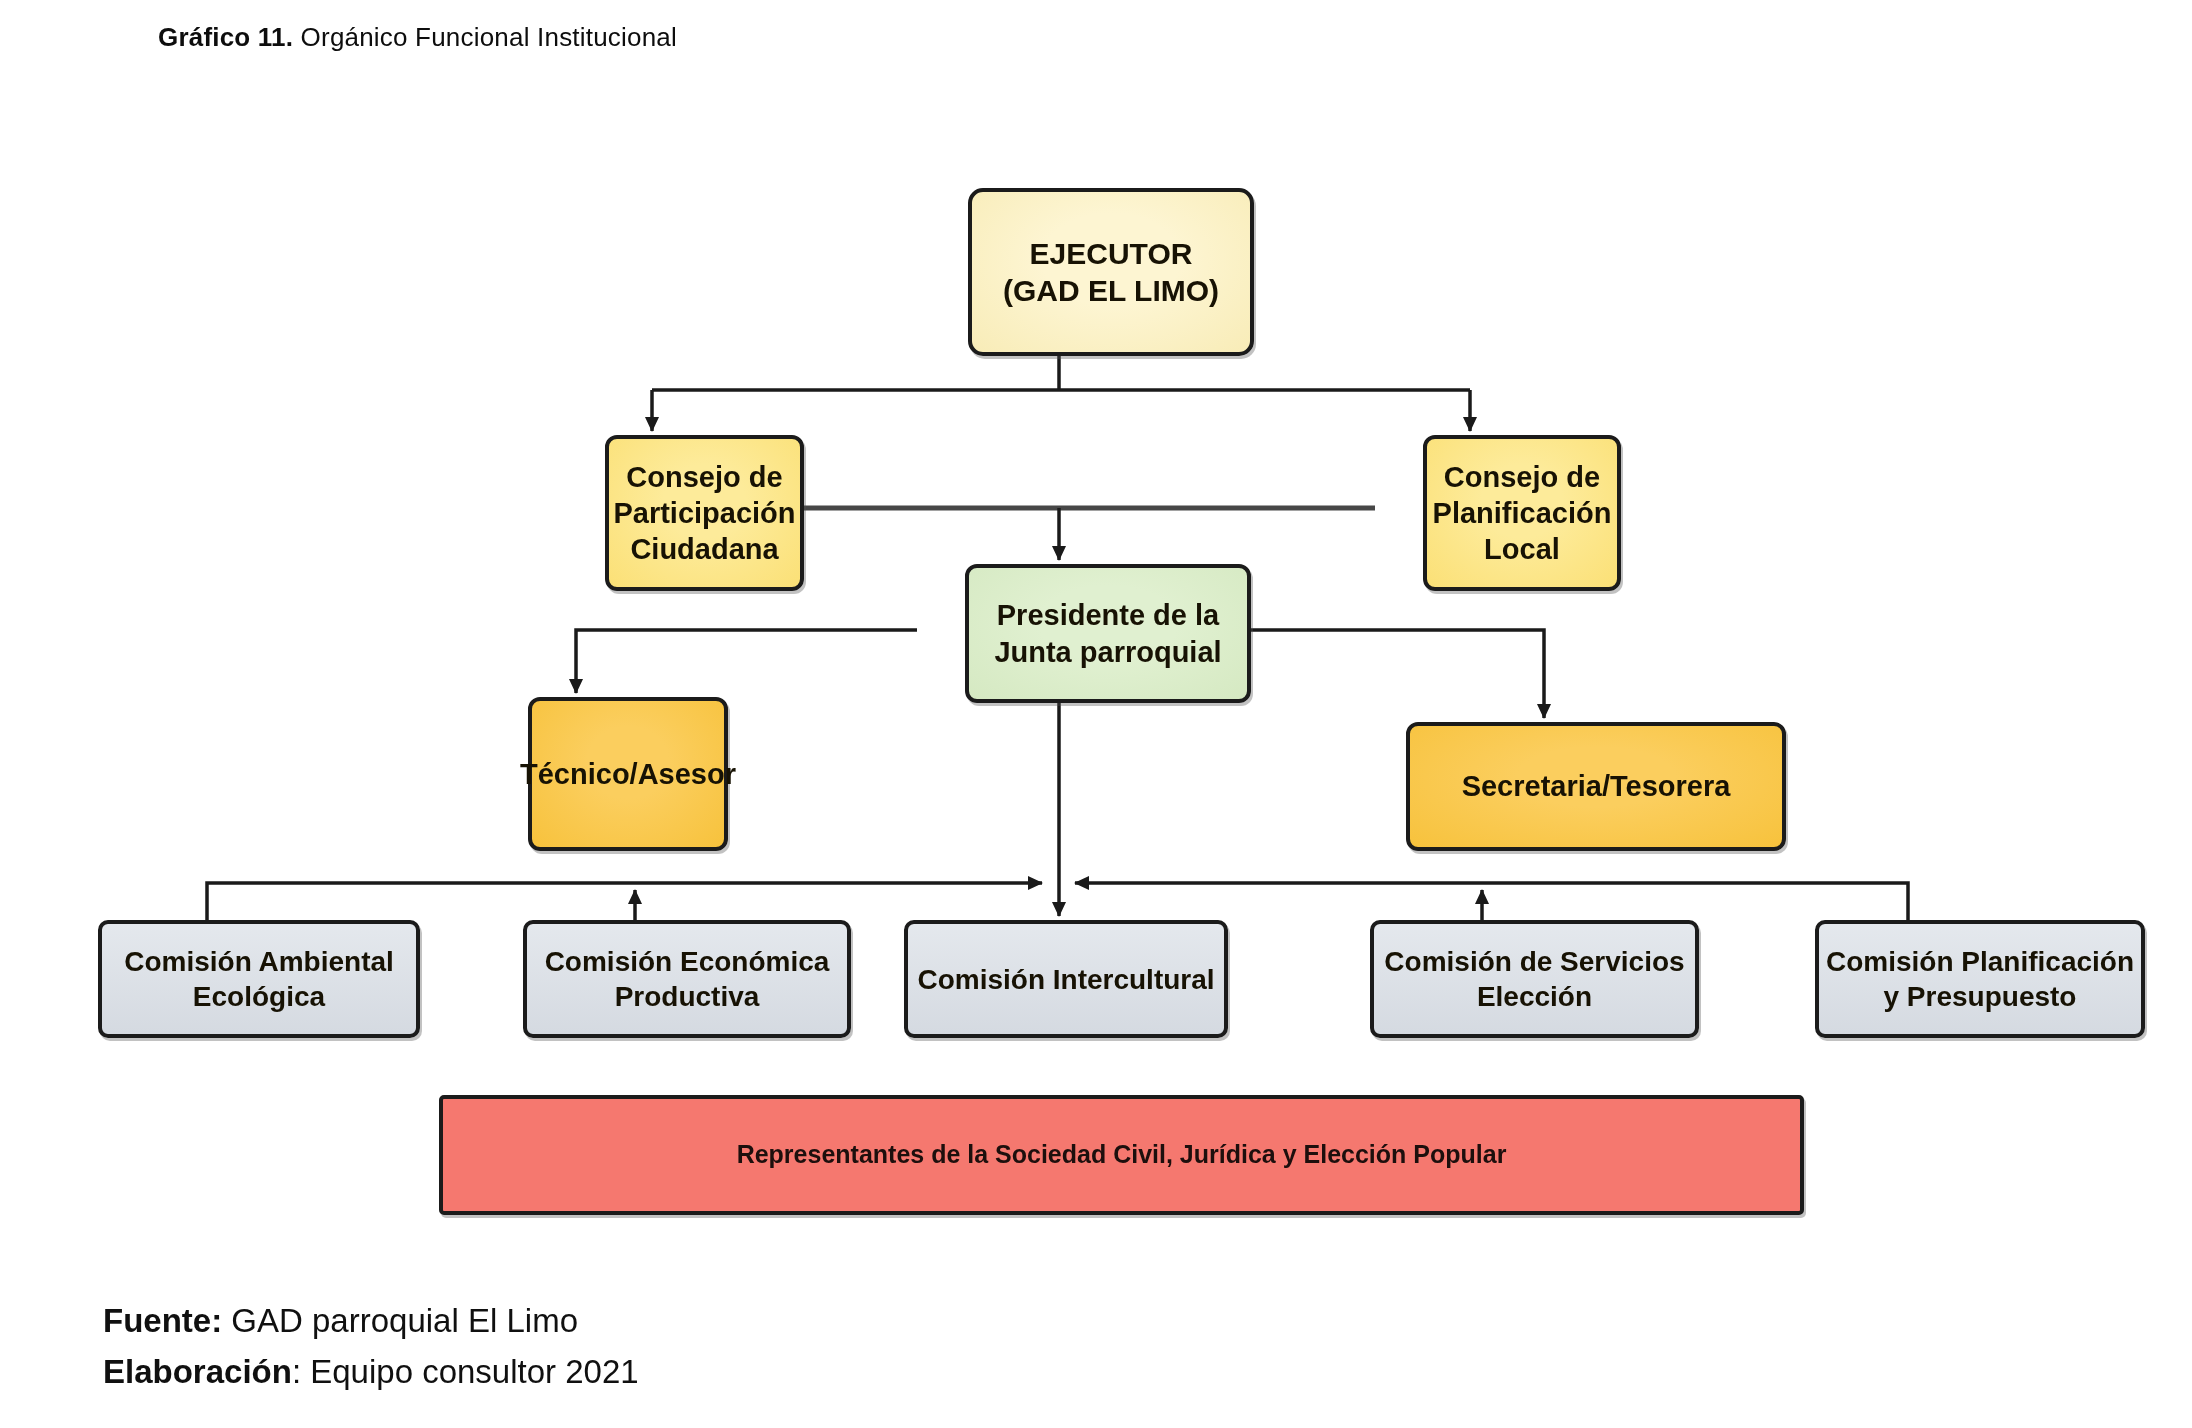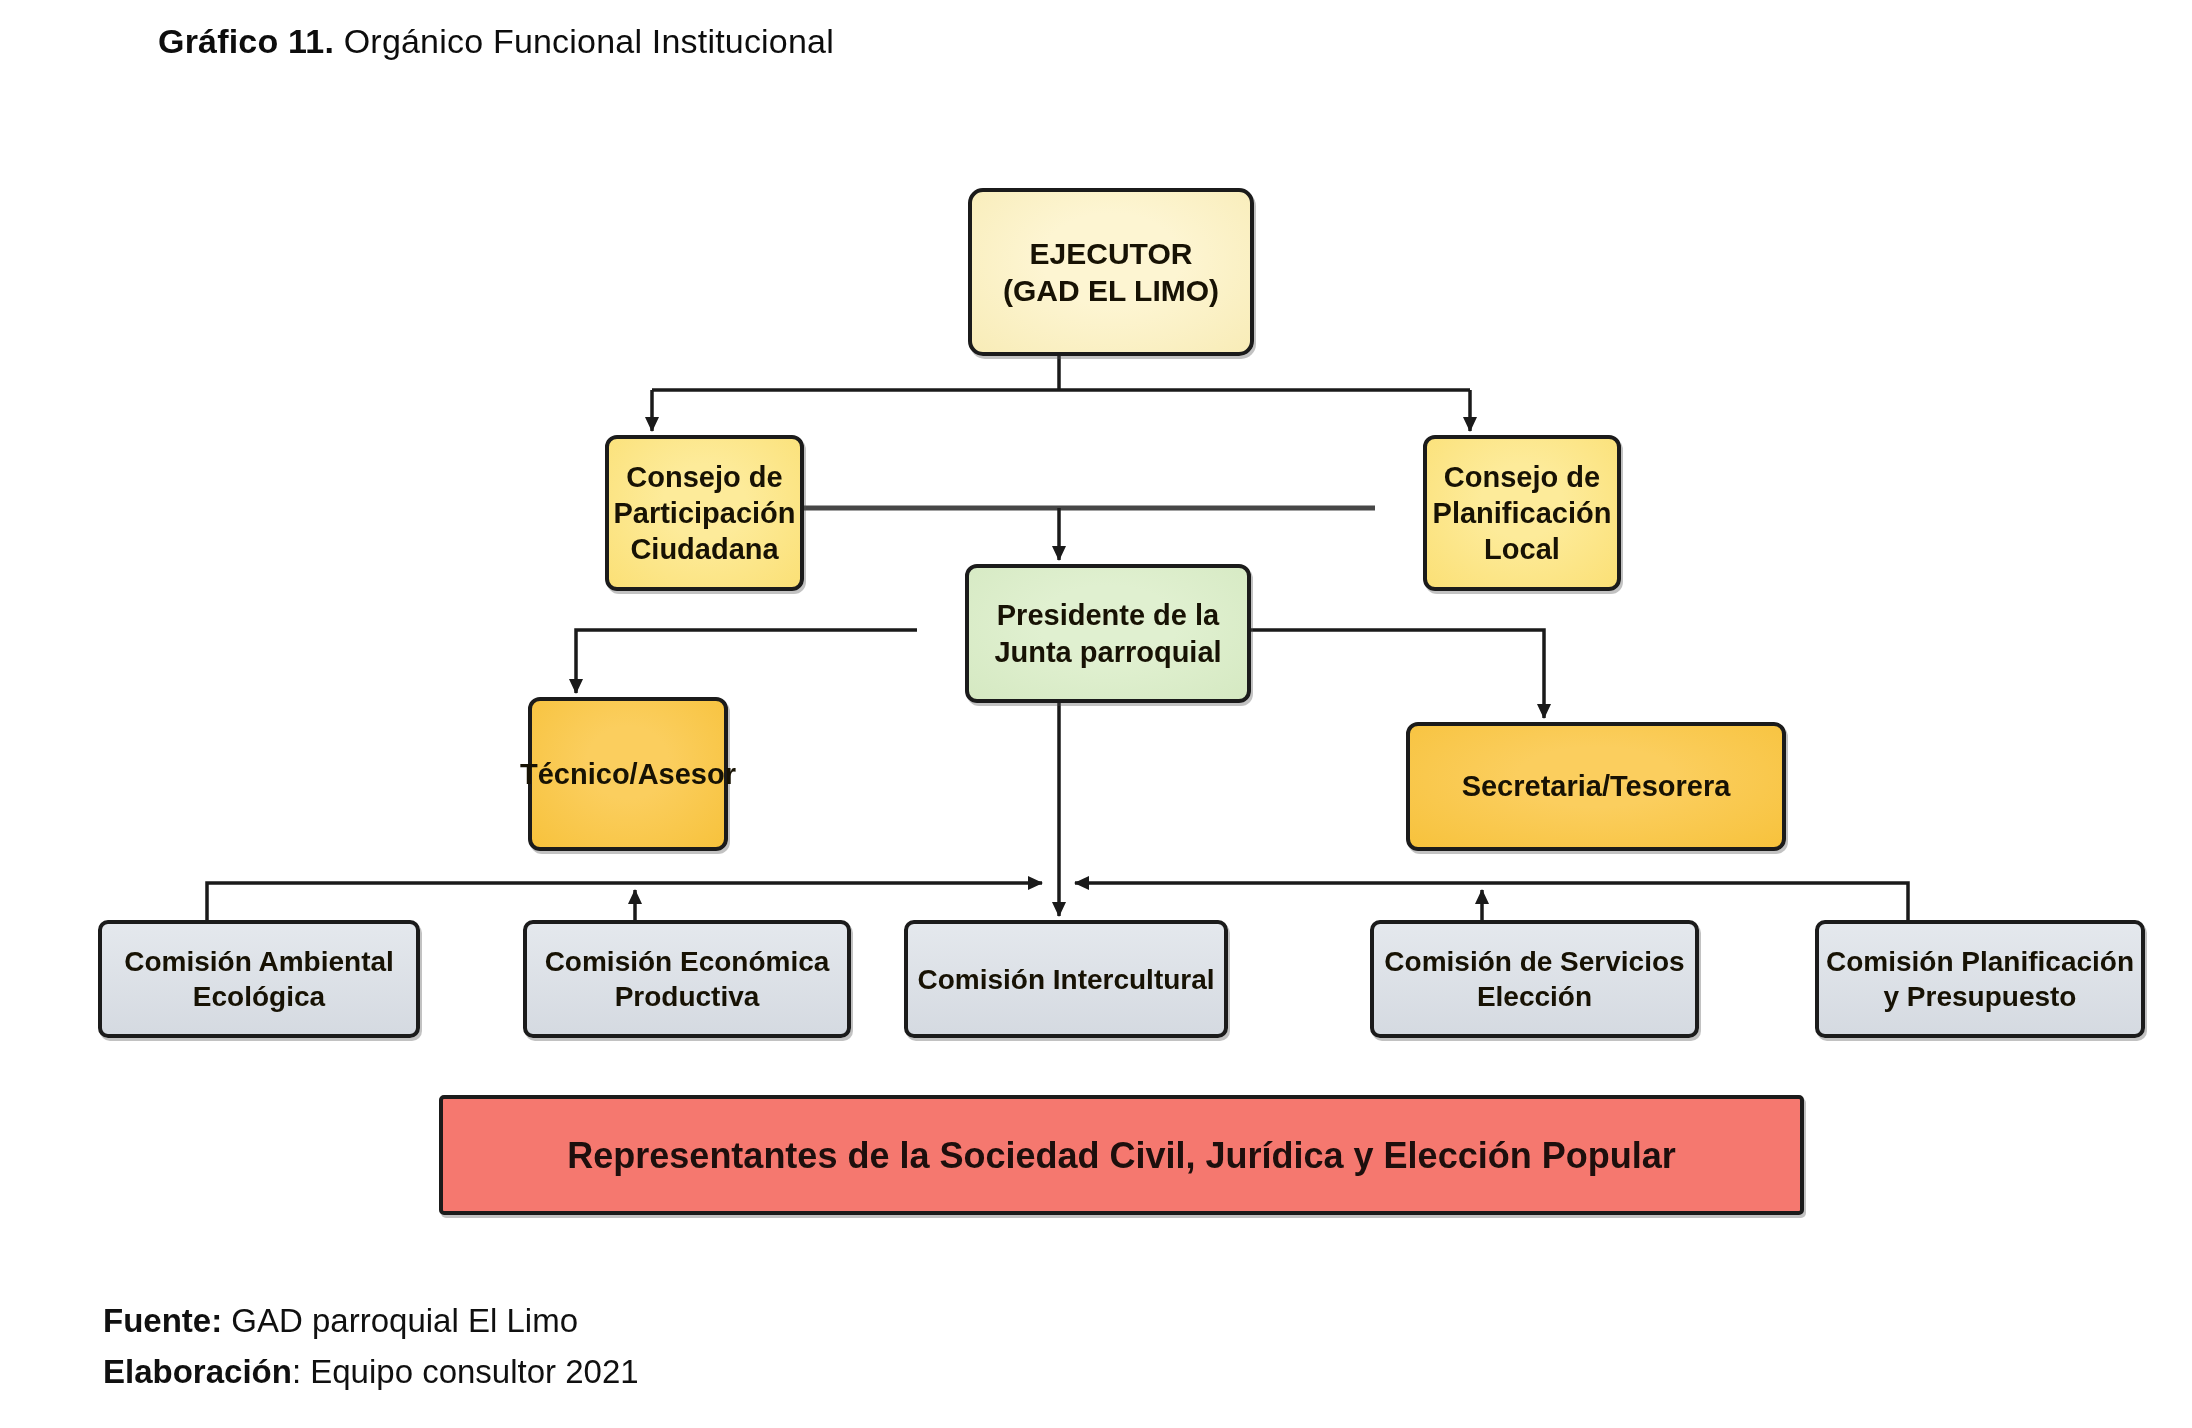--- a/index.html
+++ b/index.html
@@ -1,20 +1,20 @@
 <!DOCTYPE html>
 <html><head>
 <meta charset="utf-8">
 <style>
   html,body { margin:0; padding:0; background:#ffffff; }
   .page {
     position:relative; width:2192px; height:1428px; background:#ffffff;
     font-family:"Liberation Sans", sans-serif; overflow:hidden;
   }
-  .title { position:absolute; left:158px; top:22px; font-size:34px; color:#0d0d0d; letter-spacing:.2px; }
+  .title { position:absolute; left:158px; top:22px; font-size:26px; color:#0d0d0d; letter-spacing:.2px; }
   .title .b { font-weight:bold; }
 
   .chart { position:absolute; inset:0; }
   svg.wires { position:absolute; left:0; top:0; z-index:1; }
 
   .node {
     position:absolute; z-index:2; display:flex; align-items:center; justify-content:center;
     text-align:center; border:4px solid #1b1b1b; border-radius:12px;
     font-weight:bold; color:#171204; white-space:pre-line; line-height:1.25; font-size:29px;
     box-shadow:2px 3px 0 rgba(80,80,80,.35);
@@ -27,21 +27,21 @@
   .tecnico    { left:480px;  top:697px;  width:192px;  height:146px; background:radial-gradient(ellipse at 50% 42%, #fbce5e 30%, #f7c23c 100%); white-space:nowrap; overflow:visible; }
   .secretaria { left:1358px; top:722px;  width:372px;  height:121px; background:radial-gradient(ellipse at 50% 42%, #fbce5e 30%, #f7c23c 100%); }
   .comision   { top:920px; height:110px; background:linear-gradient(180deg,#e4e8ed 0%,#d5dae1 100%); border-radius:10px; border-width:4px; font-size:28px; }
   .c1 { left:50px;   width:314px; }
   .c2 { left:475px;  width:320px; }
   .c3 { left:856px;  width:316px; }
   .c4 { left:1322px; width:321px; }
   .c5 { left:1767px; width:322px; }
   .rojo {
     left:391px; top:1095px; width:1357px; height:112px; background:#f5786f;
-    border-radius:5px; font-size:36px; color:#1d0f0d;
+    border-radius:5px; font-size:25px; color:#1d0f0d;
   }
   .footer { position:absolute; left:103px; top:1295px; font-size:33px; color:#101010; line-height:51px; }
   .footer .b { font-weight:bold; }
 </style>
 </head>
 <body>
 
 <div class="page">
 
   <div class="title">

